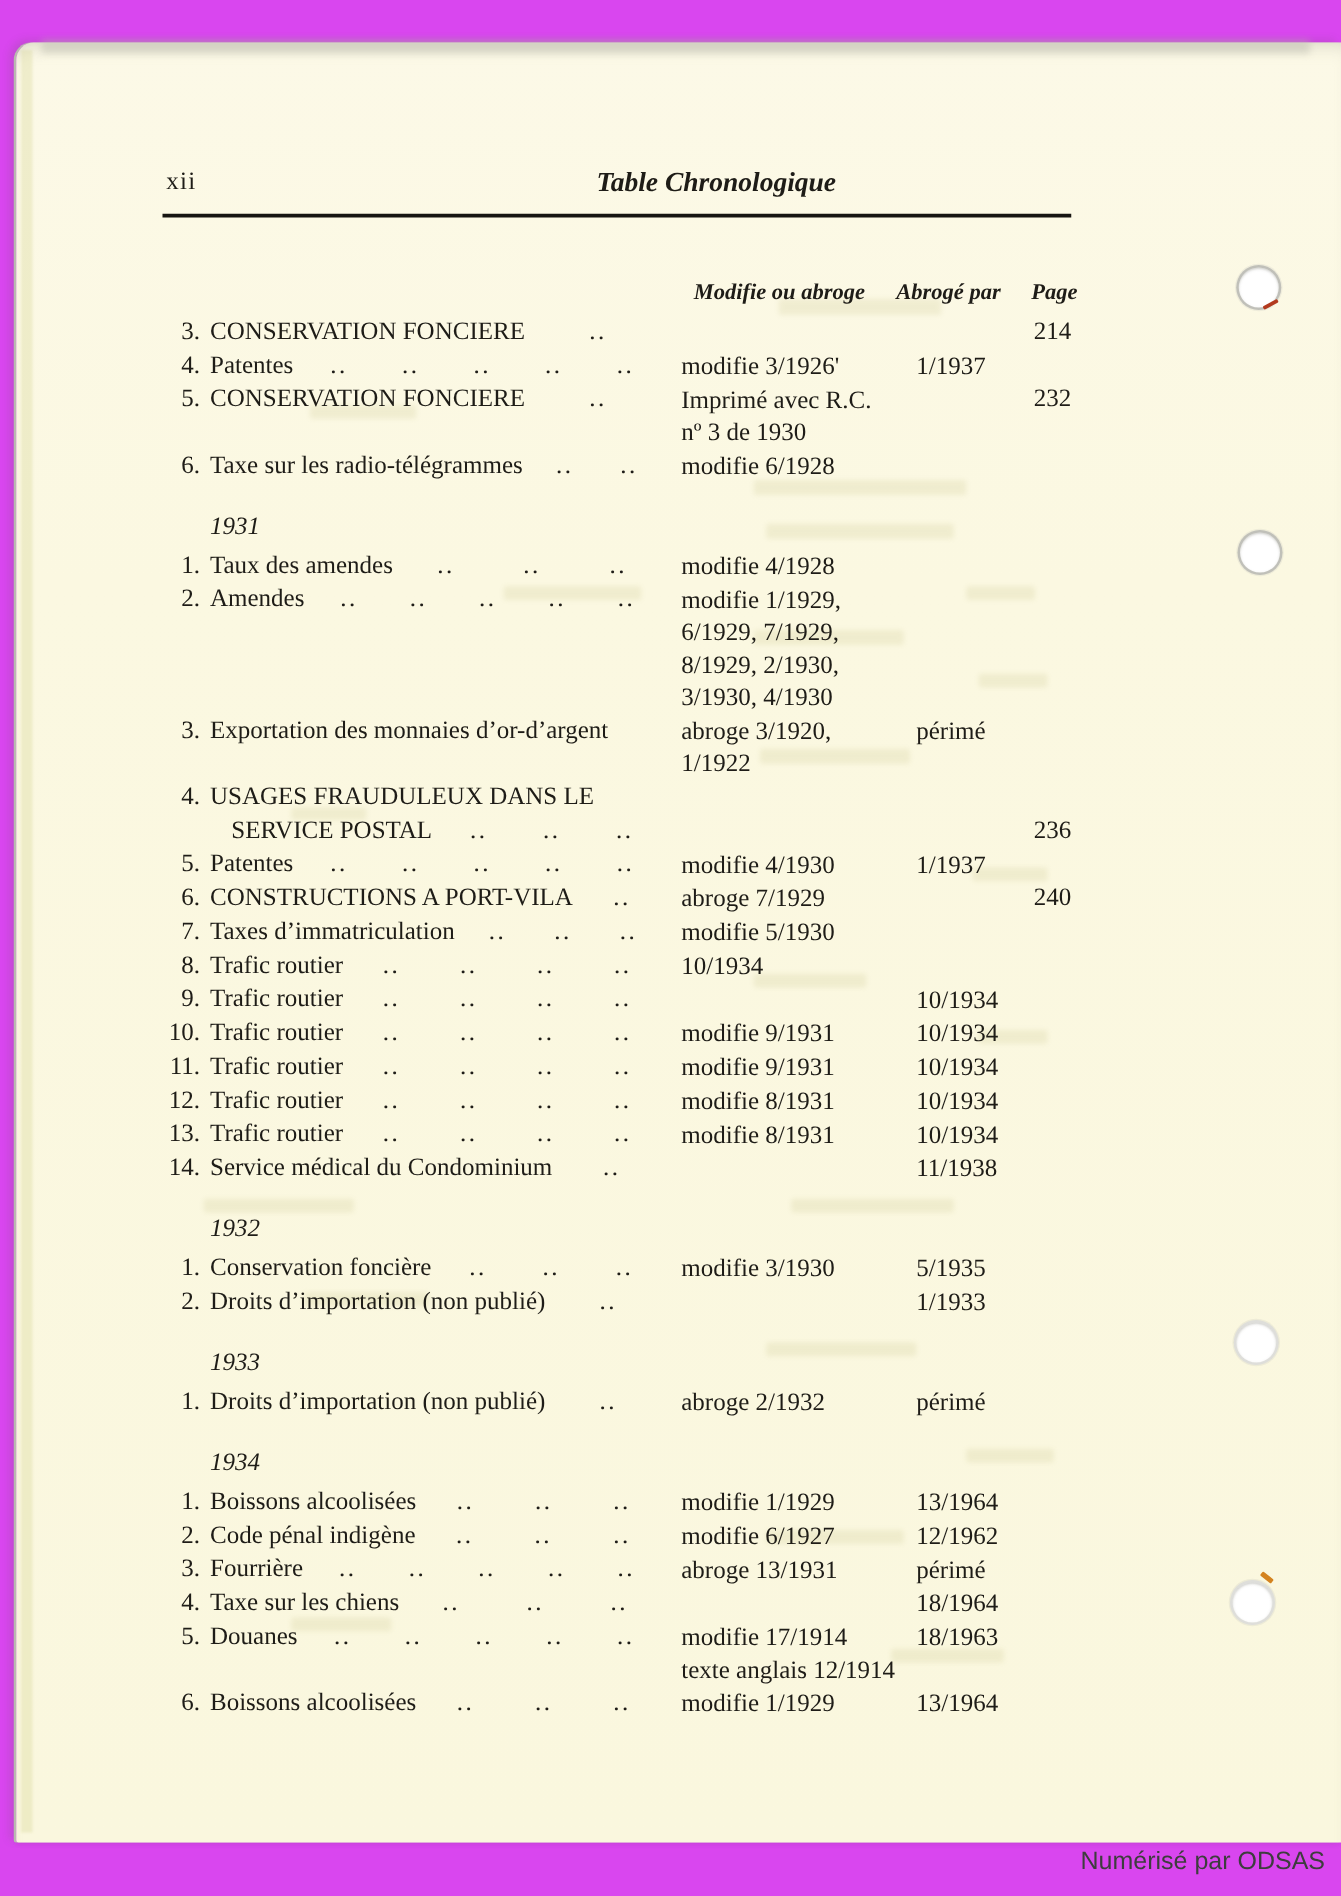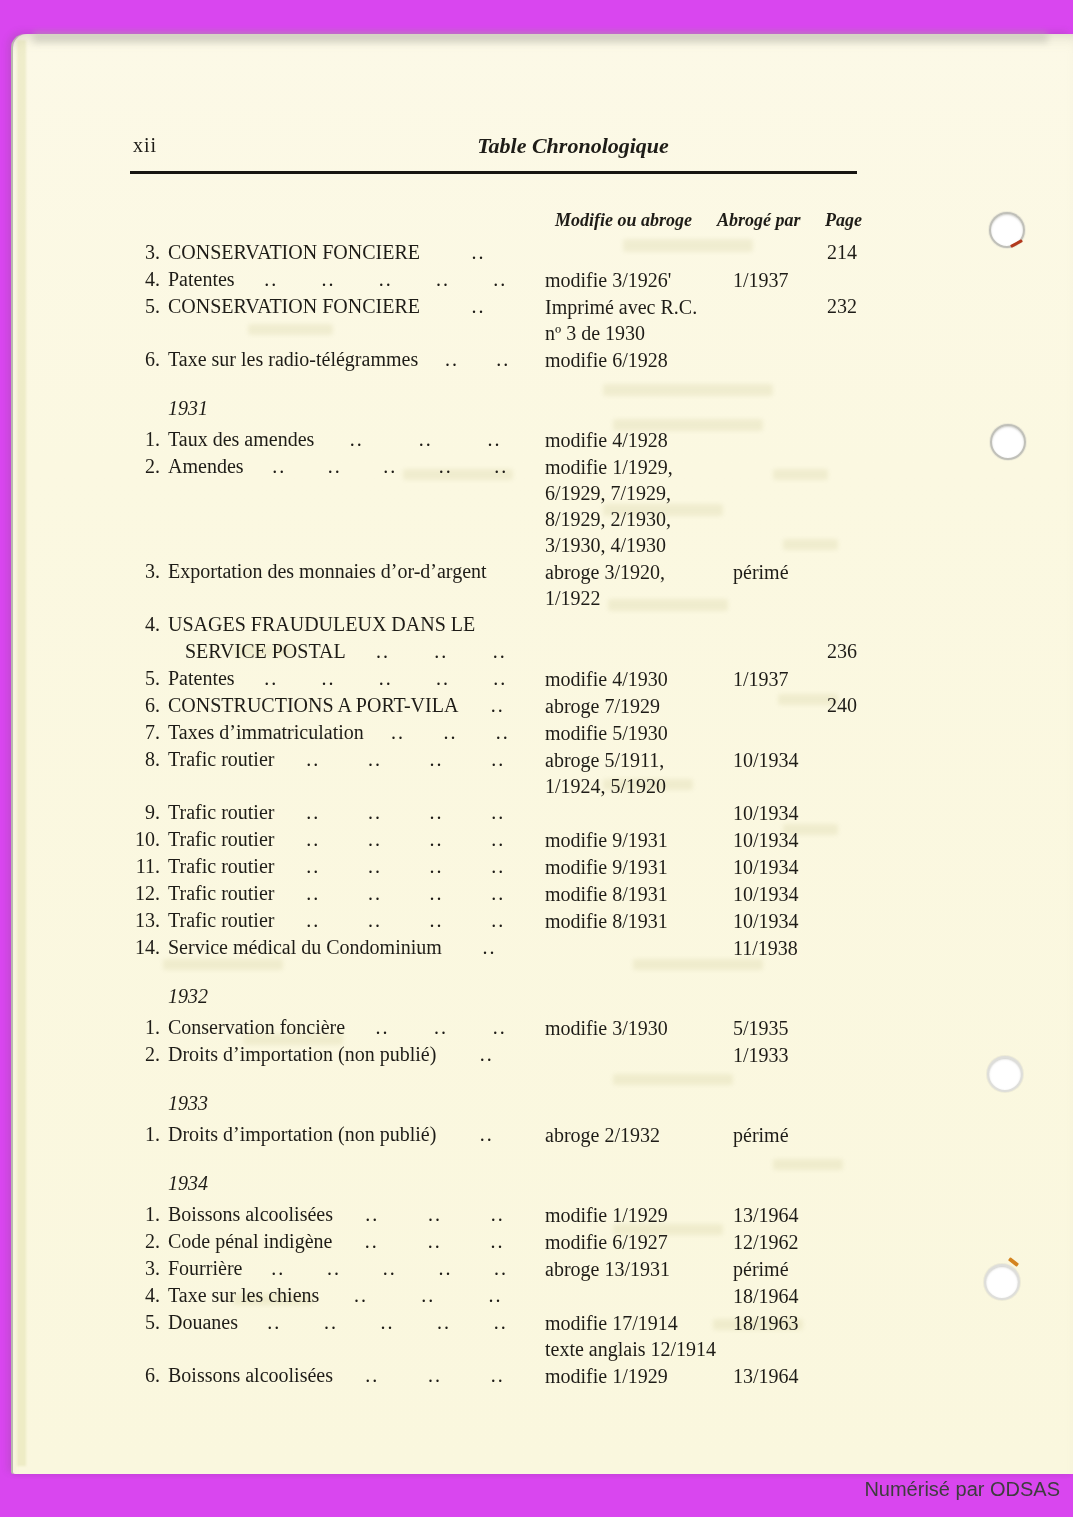--- a/index.html
+++ b/index.html
@@ -20,21 +20,21 @@
   .hole{position:absolute;width:32px;height:32px;border-radius:50%;background:#fff;
         border:2px solid rgba(150,150,138,.6);box-shadow:inset 0 1px 2px rgba(120,120,110,.35),0 0 0 1px rgba(200,200,190,.25);}
   .hole.faint{border-color:rgba(160,160,150,.35);}
   .tick{position:absolute;border-radius:1px;}
   
   #folio{position:absolute;left:120px;top:100px;font-size:20px;letter-spacing:1px;}
   #title{position:absolute;left:0;top:99px;width:100%;text-align:center;transform:translateX(30px);
          font-size:22px;font-style:italic;font-weight:bold;}
   #rule{position:absolute;left:117px;top:137px;width:727px;height:3px;background:#171511;}
   
-  #content{position:absolute;left:117px;top:176px;width:727px;font-size:20px;}
+  #content{position:absolute;left:117px;top:189px;width:727px;font-size:20px;}
   .hrow{display:grid;grid-template-columns:30px 385px 188px 92px 32px;line-height:20px;margin-bottom:9px;
         font-style:italic;font-weight:bold;font-size:18px;}
   .h-mod{grid-column:3;padding-left:10px;}
   .h-abr{grid-column:4;margin-left:-16px;white-space:nowrap;}
   .h-pg{grid-column:5;text-align:right;}
   .year{font-style:italic;font-weight:normal;margin:22px 0 4px 38px;line-height:27px;}
   .row{display:grid;grid-template-columns:30px 385px 188px 92px 32px;line-height:27px;}
   .row .num{text-align:right;}
   .row .lab{padding-left:8px;}
   .lline{display:flex;}
@@ -290,22 +290,20 @@
                 <div class="lline">
                   <span>Trafic routier</span>
                   <span class="dots">
                     <span>..</span>
                     <span>..</span>
                     <span>..</span>
                     <span>..</span>
                   </span>
                 </div>
               </div>
-              <div class="mod">abroge 5/1911,
-1/1924, 5/1920</div>
               <div class="abr">10/1934</div>
               <div class="pg"></div>
             </div>
             <div class="row">
               <div class="num">9.</div>
               <div class="lab">
                 <div class="lline">
                   <span>Trafic routier</span>
                   <span class="dots">
                     <span>..</span>

